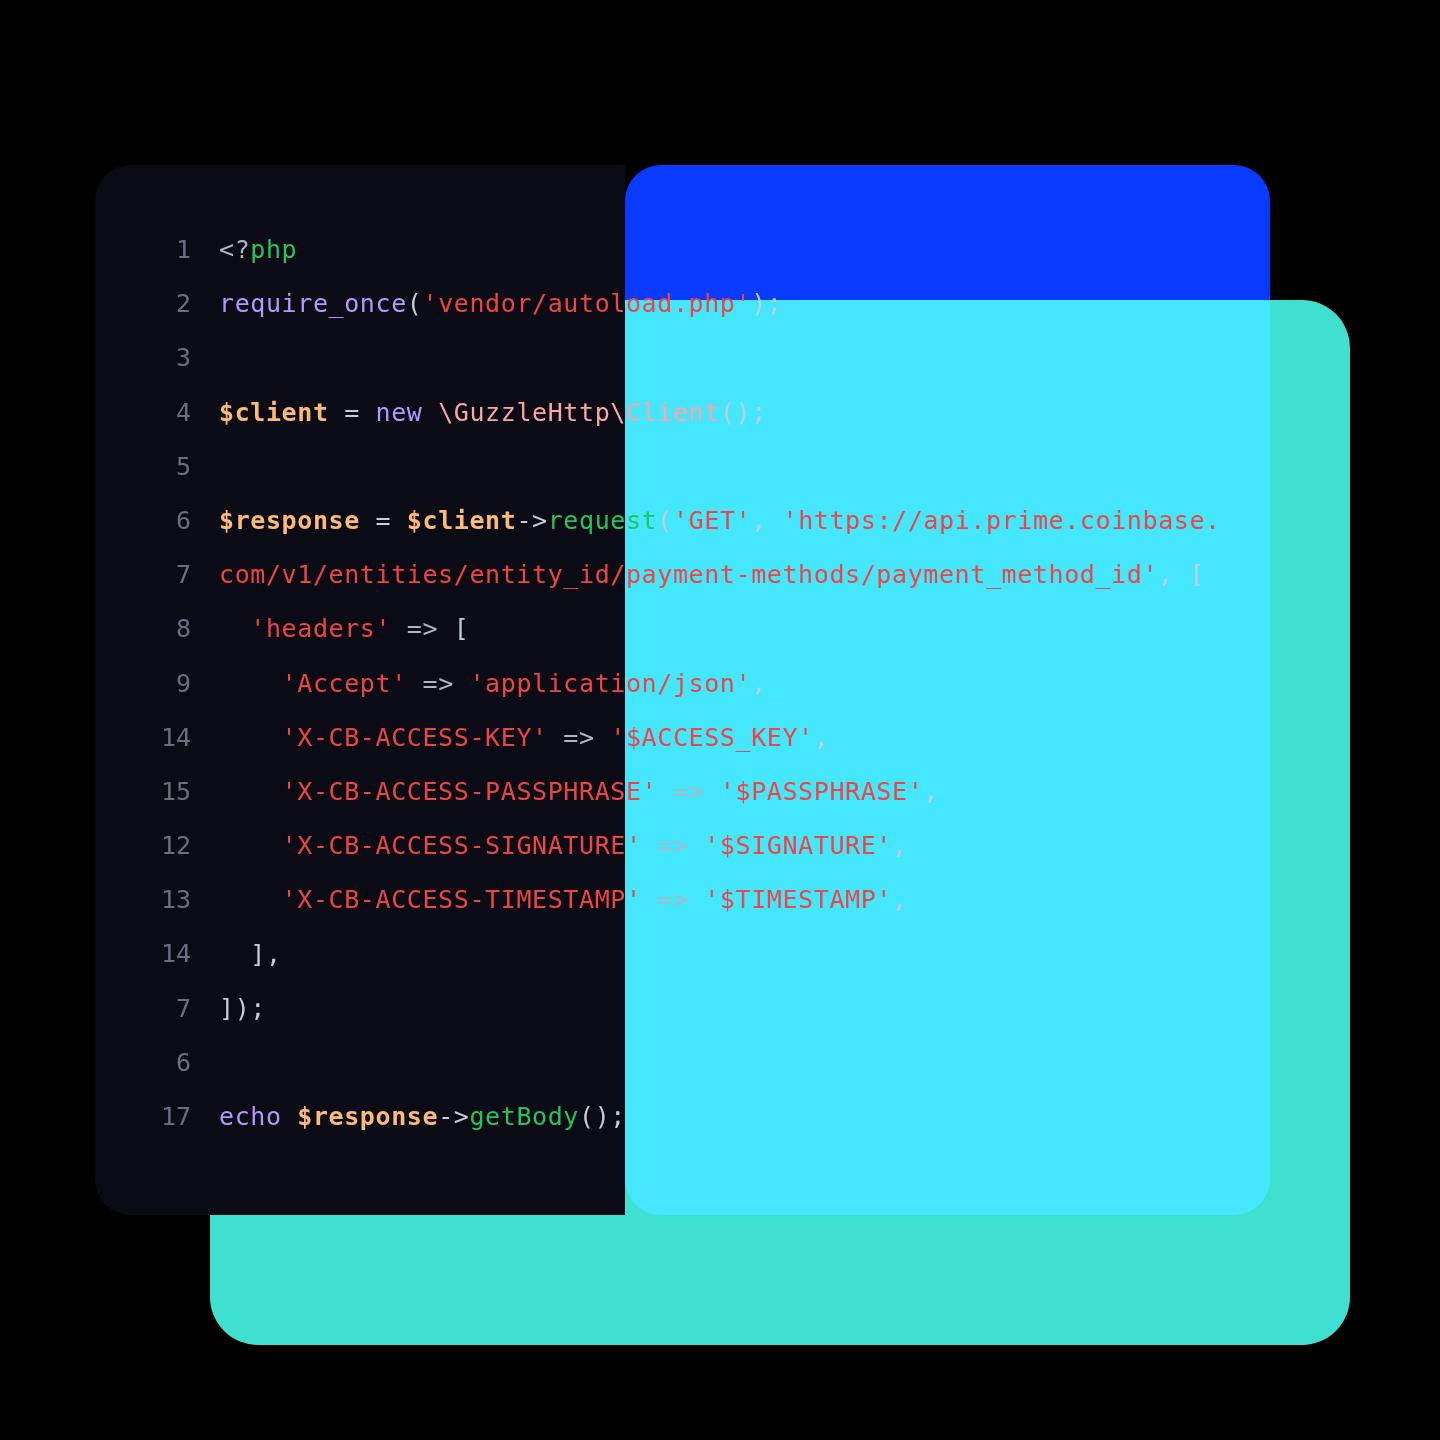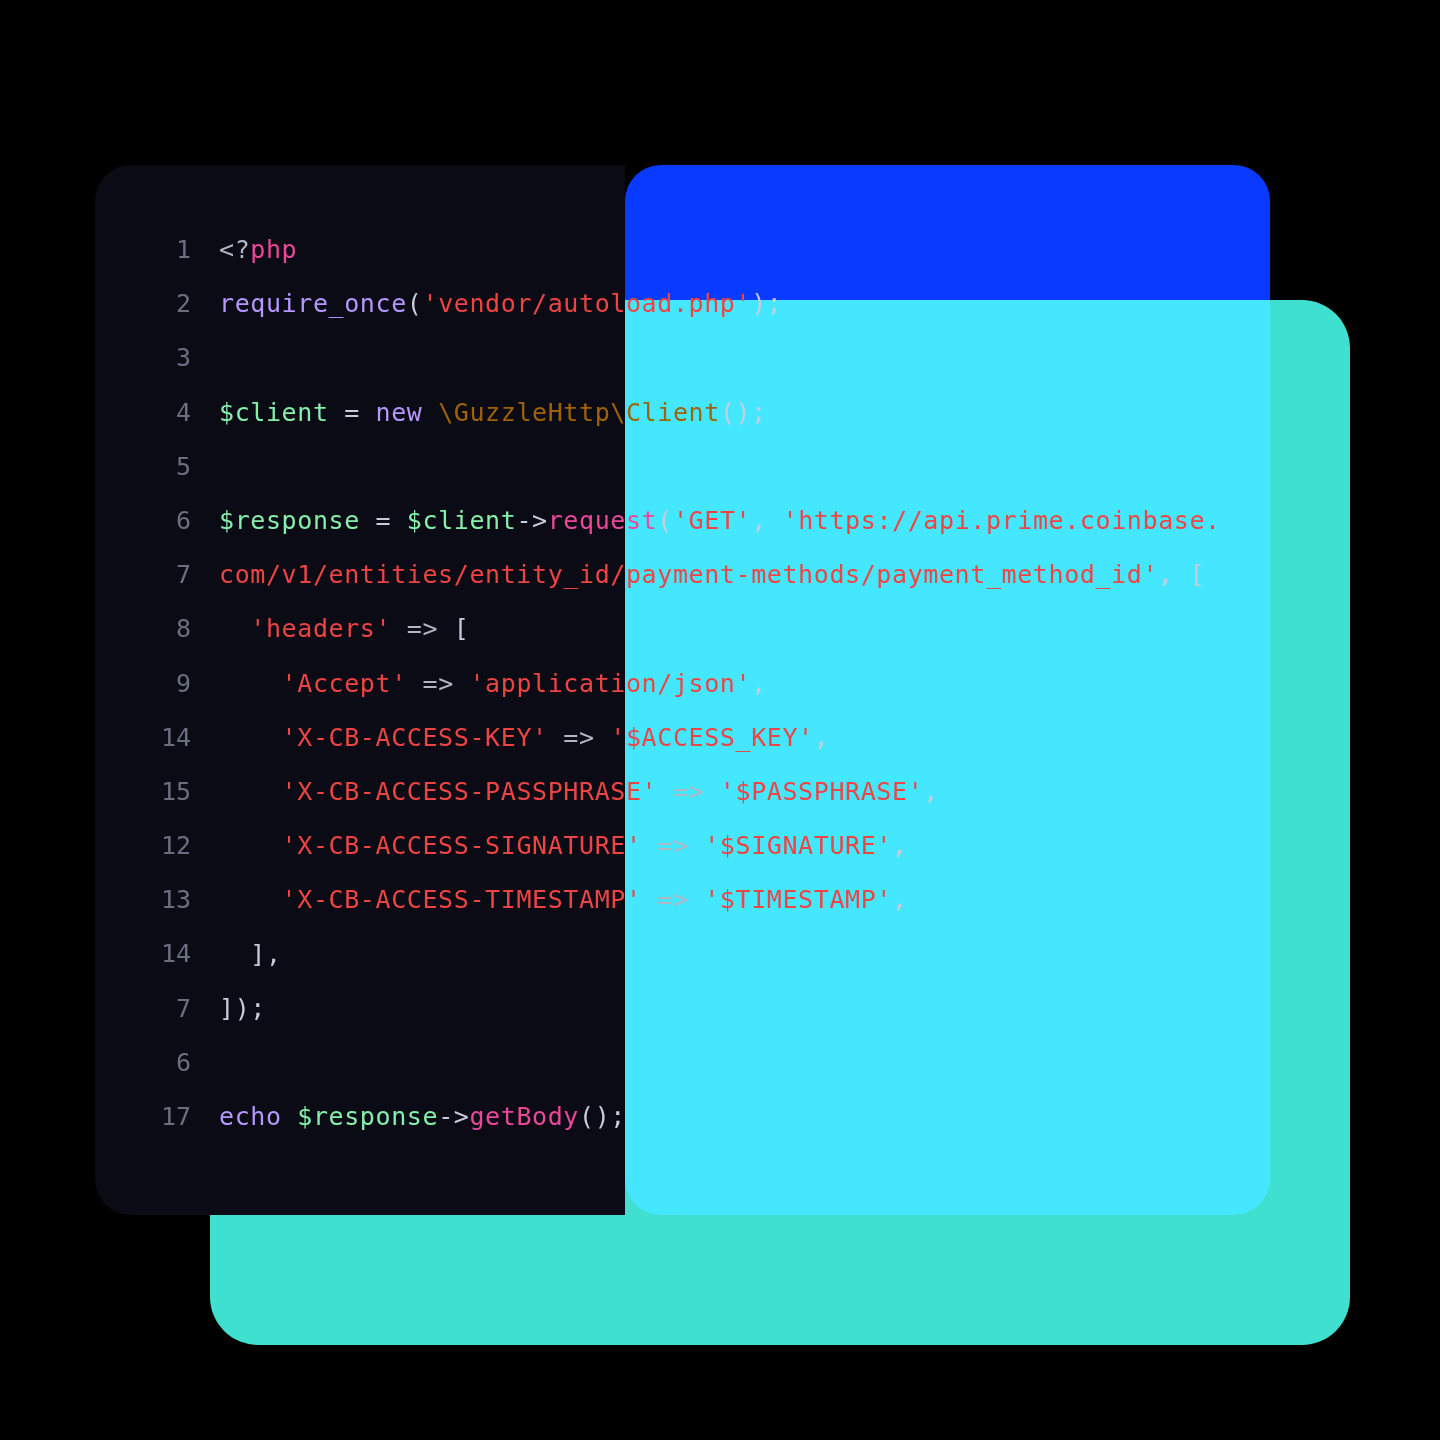--- a/index.html
+++ b/index.html
@@ -76,24 +76,24 @@
     line-height: 54.2px;
     color: #e8eaf0;
     white-space: pre-wrap;
     word-break: break-all;
     letter-spacing: 0.6px;
   }
   .code .row { display: block; min-height: 54.2px; }
   
   .c-delim   { color: #b0b6c4; }           
   .c-kw      { color: #b696ff; text-align: right; }           
-  .c-fn      { color: #ec4899; }           
-  .c-class   { color: #a16207; }           
+  .c-fn      { color: #22c55e; }           
+  .c-class   { color: #fca5a5; }           
   .c-str     { color: #ef4444; }           
-  .c-var     { color: #86efac; }           
+  .c-var     { color: #fdba74; font-weight: bold; }           
   .c-arrow   { color: #b0b6c4; }           
   .c-punct   { color: #c7ccda; }
 </style>
 </head>
 <body>
 
 <div class="stage">
 
   <div class="card-teal"></div>
 

